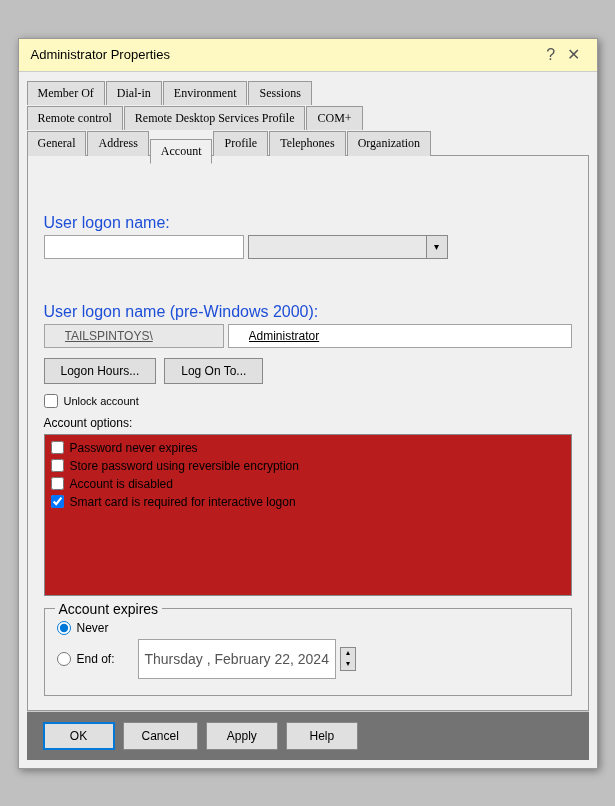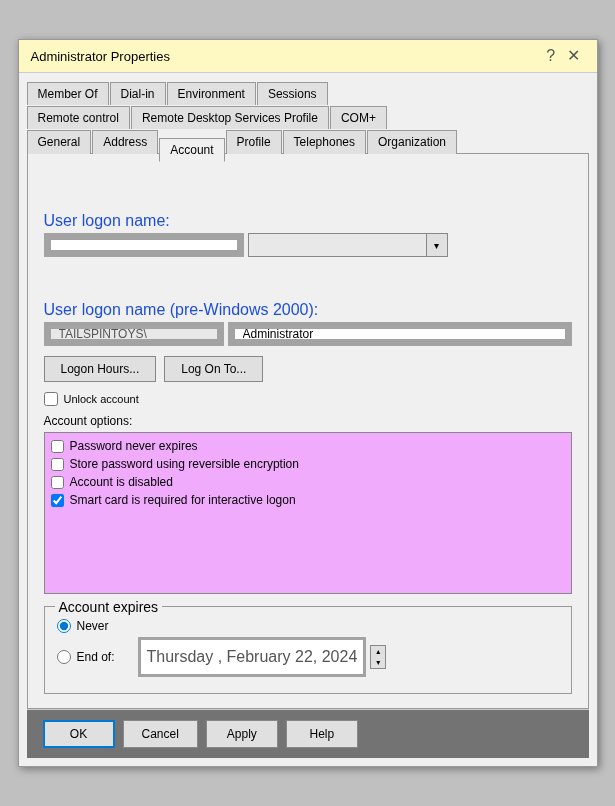--- a/index.html
+++ b/index.html
@@ -65,20 +65,21 @@
       padding: 4px 10px;
       background: #e0e0e0;
       border: 1px solid #999;
       border-bottom: none;
       cursor: pointer;
       font-size: 12px;
       color: #000;
       white-space: nowrap;
       position: relative;
       top: 1px;
+      font-family: Liberation Serif, serif;
     }
     .tab.active {
       background: #f0f0f0;
       border-bottom: 1px solid #f0f0f0;
       z-index: 2;
       top: 9px;
     }
 
     .tab-content {
       background: #f0f0f0;
@@ -96,23 +97,23 @@
       margin-bottom: 3px;
       font-size: 16px;
       color: #1d4ed8;
       margin-top: 44px;
     }
     .field-row {
       display: flex;
       gap: 4px;
     }
     .text-input {
-      border: 7px solid #a3a3a3;
+      border: 1px solid #a3a3a3;
       background: #fff;
-      padding: 3px 8px;
+      padding: 3px 20px;
       font-size: 12px;
       height: 24px;
       text-decoration: underline;
     }
     .text-input.disabled {
       background: #e8e8e8;
       color: #555;
     }
     .dropdown-combo {
       display: flex;
@@ -171,21 +172,21 @@
       color: #000;
     }
 
     .account-options-label {
       font-size: 12px;
       margin-bottom: 4px;
       color: #000;
     }
     .options-listbox {
       border: 1px solid #888;
-      background: #f0abfc;
+      background: #b91c1c;
       height: 162px;
       overflow-y: scroll;
       padding: 4px 0;
       position: relative;
     }
     .options-listbox::-webkit-scrollbar { width: 14px; }
     .options-listbox::-webkit-scrollbar-track { background: #f0f0f0; }
     .options-listbox::-webkit-scrollbar-thumb { background: #c0c0c0; border: 1px solid #999; }
     .option-item {
       display: flex;
@@ -227,24 +228,24 @@
       height: 14px;
       cursor: pointer;
       accent-color: #0078d7;
     }
     .radio-label {
       font-size: 12px;
       color: #000;
       min-width: 55px;
     }
     .date-field {
-      border: 3px solid #a3a3a3;
+      border: 1px solid #a3a3a3;
       background: #fff;
       padding: 3px 6px;
-      font-size: 16px;
+      font-size: 14px;
       height: 40px;
       display: flex;
       align-items: center;
       flex: 1;
       color: #555;
     }
     .date-row {
       display: flex;
       align-items: center;
       gap: 4px;

